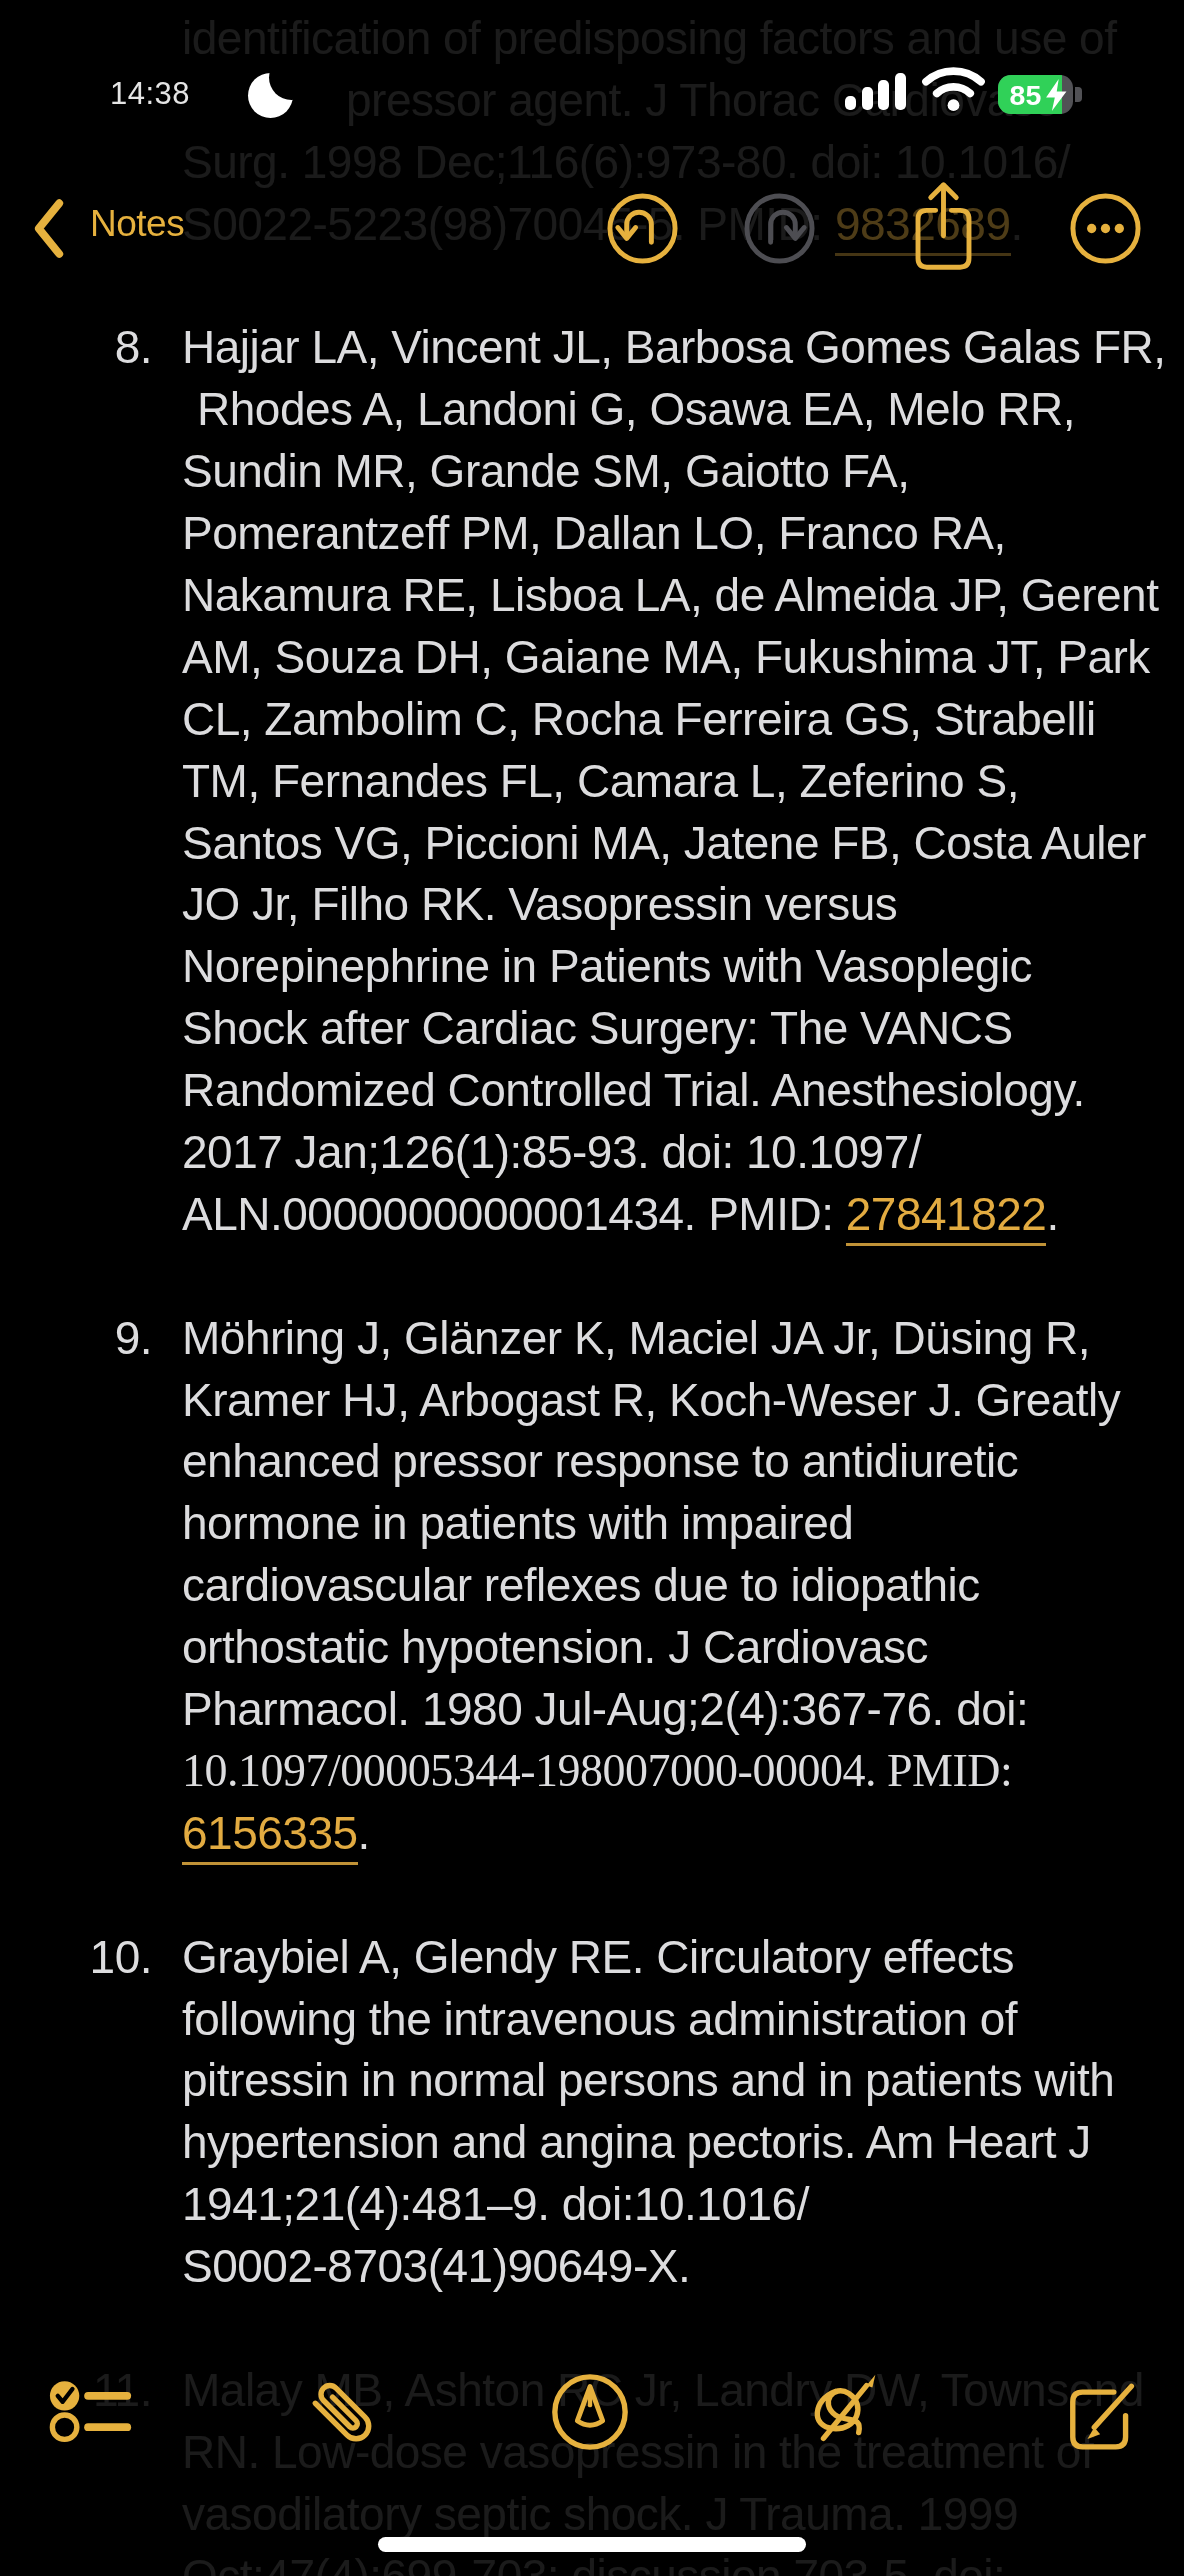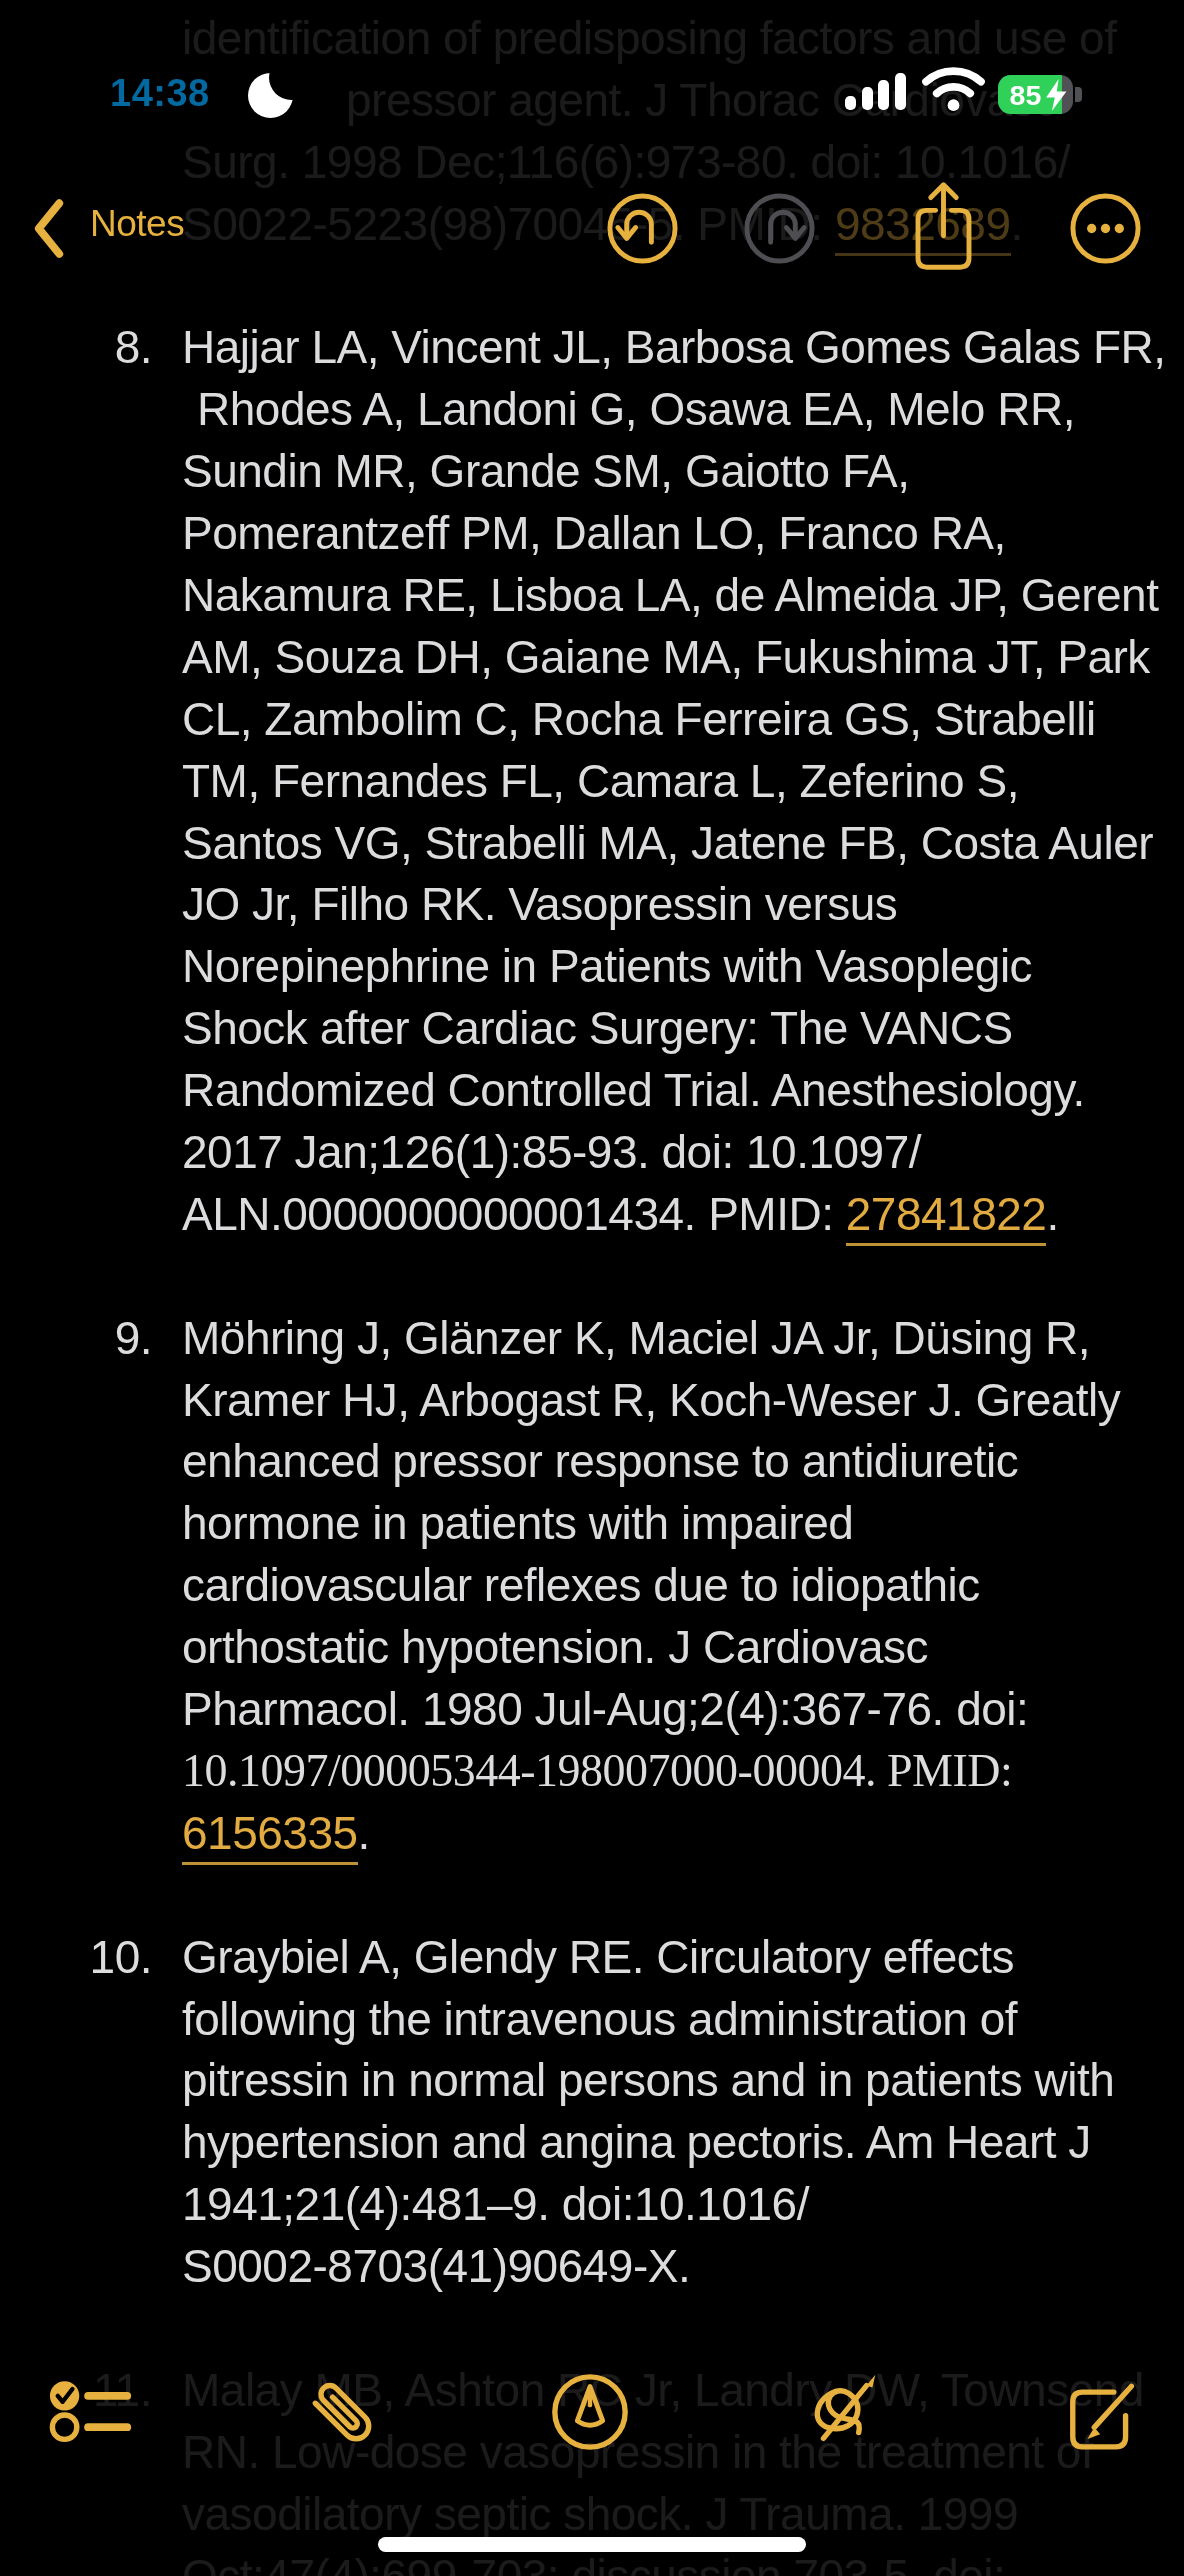--- a/index.html
+++ b/index.html
@@ -28,22 +28,22 @@
     text-align:right;white-space:pre;
   }
   .faded, .faded.noteline, .faded.notenum{color:var(--faded);}
   .pmid-link{
     color:var(--link);text-decoration:none;
     border-bottom:3.9px solid rgba(226,171,65,0.85);padding-bottom:2.9px;
   }
   .faded .pmid-link{color:var(--faded-link);border-bottom-color:rgba(230,177,67,0.30);}
   
   .status-time{
-    position:absolute;left:110px;top:69px;font-size:38px;line-height:49px;
-    font-weight:700;color:#0369a1;letter-spacing:0.5px;
+    position:absolute;left:110px;top:69px;font-size:31px;line-height:49px;
+    font-weight:400;color:#e5e5e5;letter-spacing:0.5px;
   }
   .moon-outer{position:absolute;left:248px;top:73px;width:45px;height:45px;border-radius:50%;background:#fff;}
   .moon-bite{position:absolute;left:269px;top:55px;width:45px;height:45px;border-radius:50%;background:#000;}
   .sigbar{position:absolute;width:10.8px;border-radius:4.9px;background:#fff;}
   .battery-pill{position:absolute;left:998px;top:75px;width:75px;height:39px;border-radius:12.8px;background:#515155;overflow:hidden;}
   .battery-fill{position:absolute;left:0;top:0;height:39px;background:var(--green);}
   .battery-num{position:absolute;left:5.9px;top:0;width:43px;height:49px;line-height:40px;text-align:center;font-size:28.5px;font-weight:700;color:#fff;}
   .battery-nub{position:absolute;left:1075px;top:87px;width:6.9px;height:14.7px;border-radius:0 3.9px 3.9px 0;background:#515155;}
   
   .back-label{position:absolute;left:90px;top:194px;font-size:37px;line-height:59px;color:var(--gold);letter-spacing:-0.5px;}
@@ -61,21 +61,21 @@
     <div class="noteline faded" style="top: 193px;"><span>S0022-5223(98)70045-5. PMID: </span><span class="pmid-link">9832689</span><span>.</span></div>
     <div class="notenum" style="top: 316px;">8.</div>
     <div class="noteline" style="top: 316px;">Hajjar LA, Vincent JL, Barbosa Gomes Galas FR,</div>
     <div class="noteline" style="top: 378px; margin-left: 15px;">Rhodes A, Landoni G, Osawa EA, Melo RR,</div>
     <div class="noteline" style="top: 440px;">Sundin MR, Grande SM, Gaiotto FA,</div>
     <div class="noteline" style="top: 502px;">Pomerantzeff PM, Dallan LO, Franco RA,</div>
     <div class="noteline" style="top: 564px;">Nakamura RE, Lisboa LA, de Almeida JP, Gerent</div>
     <div class="noteline" style="top: 626px;">AM, Souza DH, Gaiane MA, Fukushima JT, Park</div>
     <div class="noteline" style="top: 688px;">CL, Zambolim C, Rocha Ferreira GS, Strabelli</div>
     <div class="noteline" style="top: 750px;">TM, Fernandes FL, Camara L, Zeferino S,</div>
-    <div class="noteline" style="top: 812px;">Santos VG, Strabelli MA, Jatene FB, Costa Auler</div>
+    <div class="noteline" style="top: 812px;">Santos VG, Piccioni MA, Jatene FB, Costa Auler</div>
     <div class="noteline" style="top: 873px;">JO Jr, Filho RK. Vasopressin versus</div>
     <div class="noteline" style="top: 935px;">Norepinephrine in Patients with Vasoplegic</div>
     <div class="noteline" style="top: 997px;">Shock after Cardiac Surgery: The VANCS</div>
     <div class="noteline" style="top: 1059px;">Randomized Controlled Trial. Anesthesiology.</div>
     <div class="noteline" style="top: 1121px;">2017 Jan;126(1):85-93. doi: 10.1097/</div>
     <div class="noteline" style="top: 1183px;"><span>ALN.0000000000001434. PMID: </span><span class="pmid-link">27841822</span><span>.</span></div>
     <div class="notenum" style="top: 1307px;">9.</div>
     <div class="noteline" style="top: 1307px;">Möhring J, Glänzer K, Maciel JA Jr, Düsing R,</div>
     <div class="noteline" style="top: 1369px;">Kramer HJ, Arbogast R, Koch-Weser J. Greatly</div>
     <div class="noteline" style="top: 1430px;">enhanced pressor response to antidiuretic</div>

